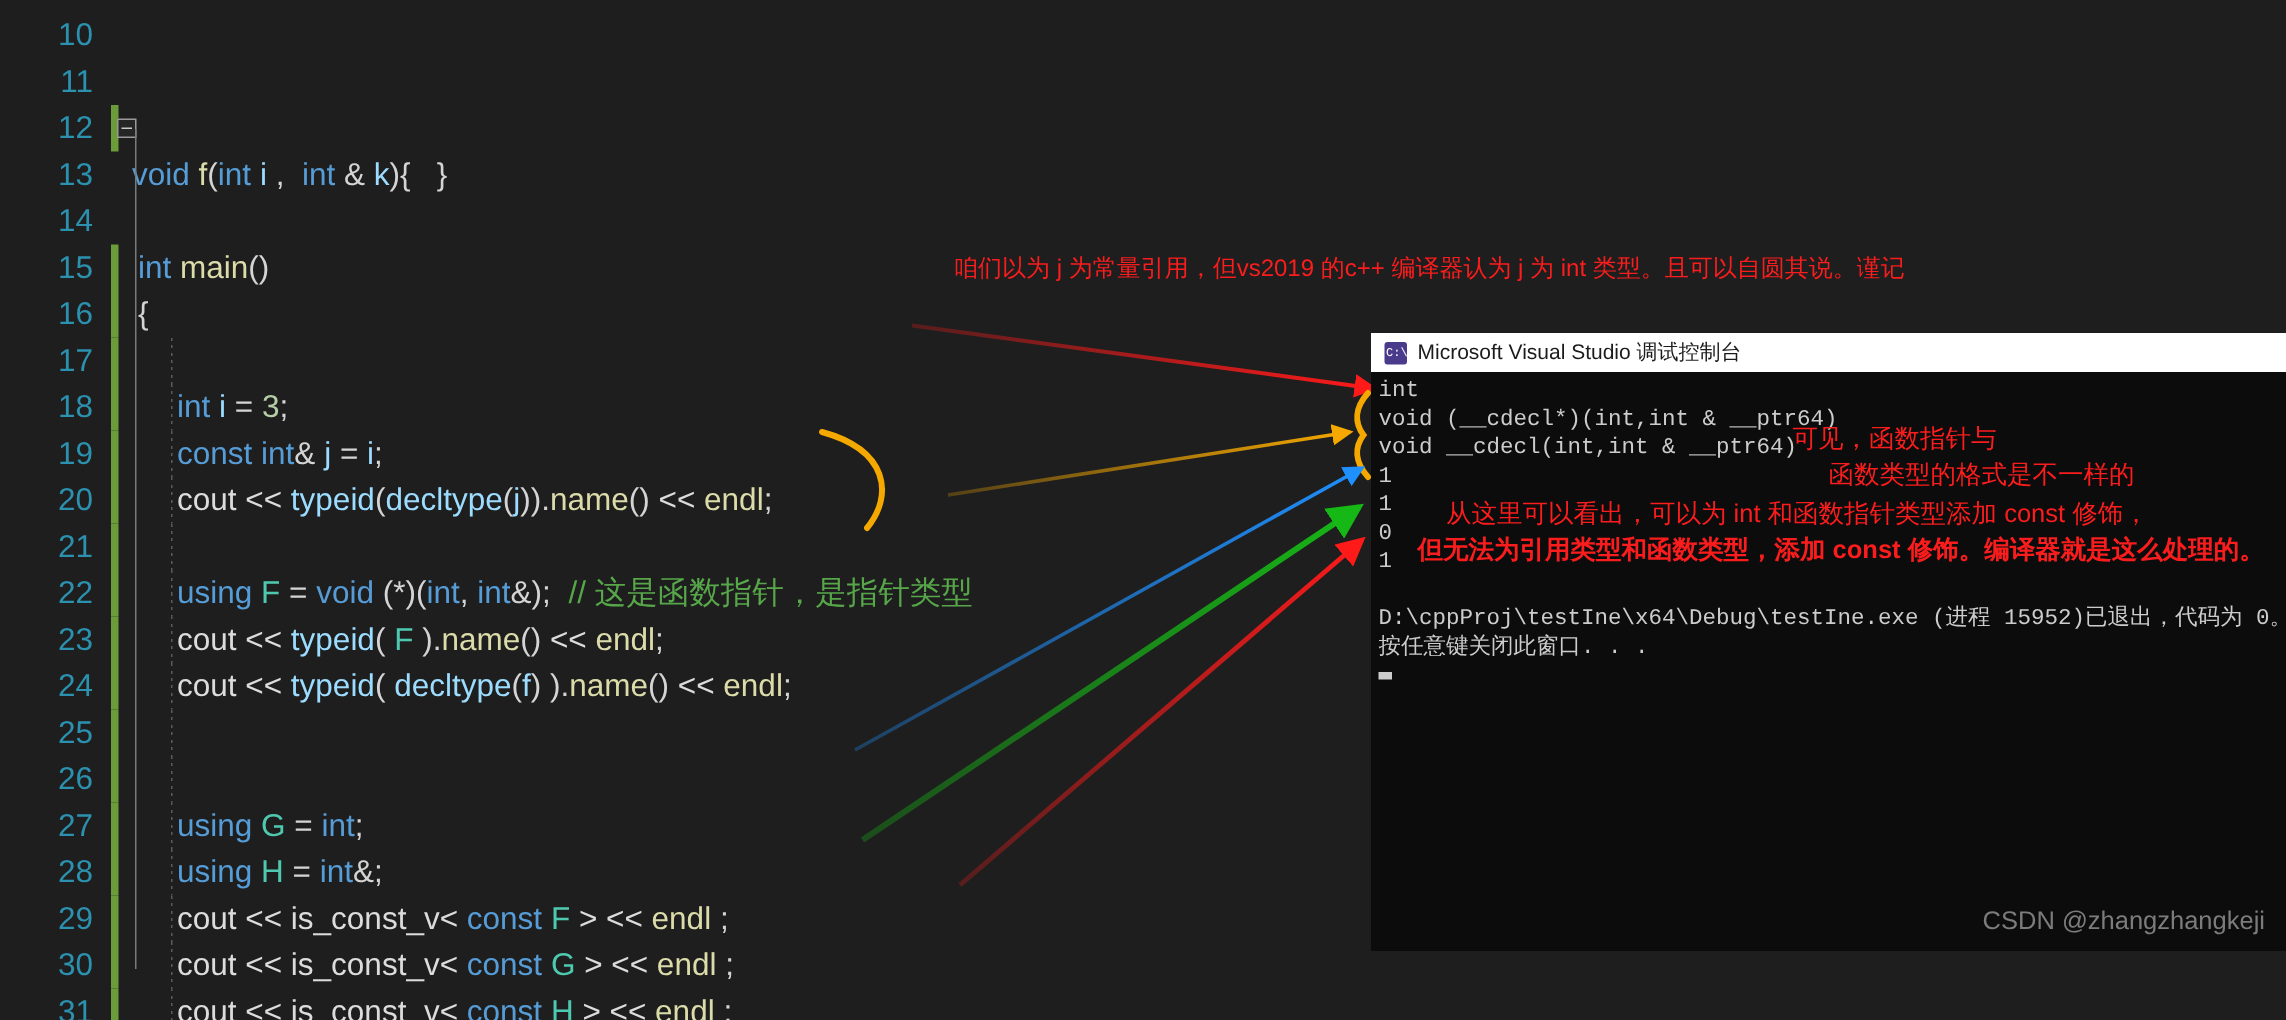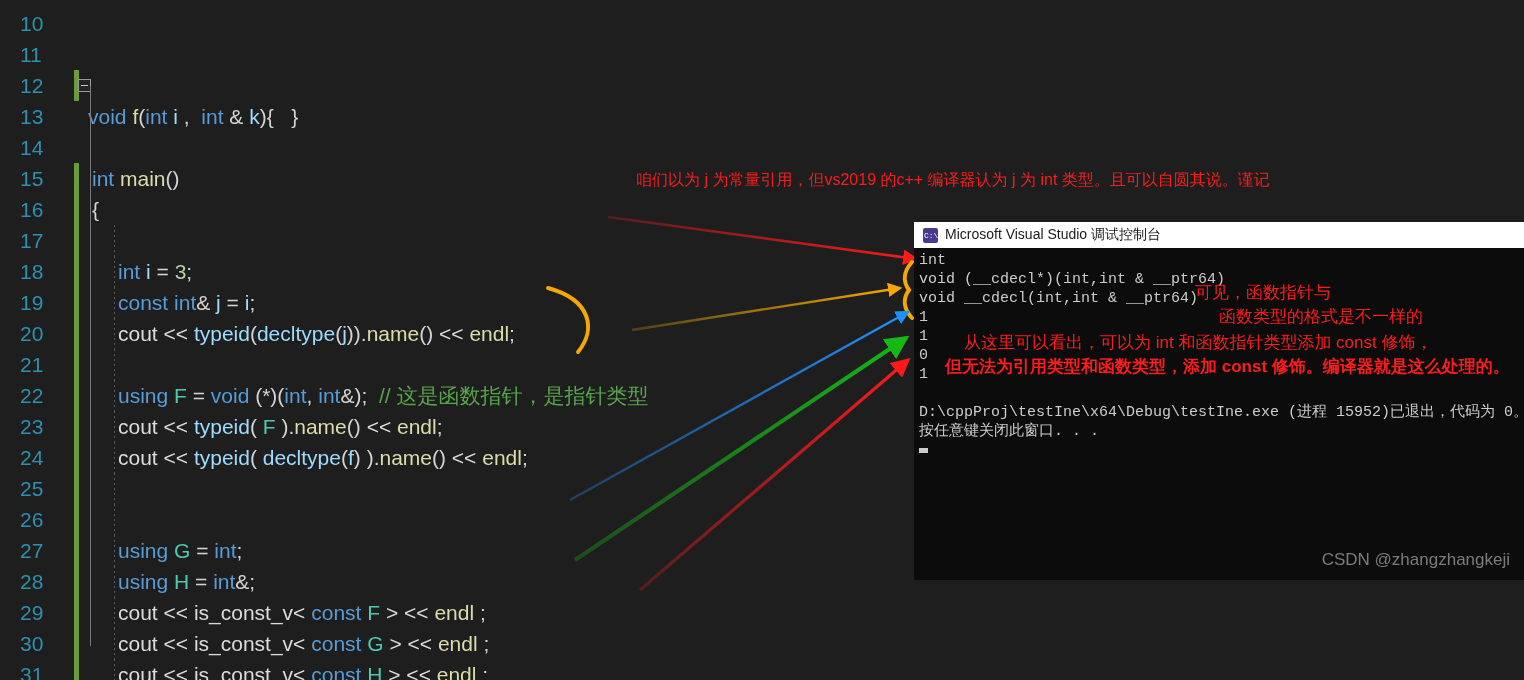--- a/index.html
+++ b/index.html
@@ -5,21 +5,21 @@
   html,body{margin:0;padding:0;background:#1e1e1e;}
   body{
     width:1524px;height:680px;overflow:hidden;position:relative;
     font-family:"Liberation Sans","DejaVu Sans",sans-serif;
   }
   #root{position:absolute;inset:0;background:#1e1e1e;}
 
   
   .editor{position:absolute;left:0;top:0;width:915px;height:680px;background:#1e1e1e;}
   .code-line{position:absolute;left:0;height:31px;line-height:31px;white-space:pre;}
-  .gutter{position:absolute;left:20px;width:42px;color:#2b91af;
+  .gutter{position:absolute;left:20px;width:42px;text-align:right;color:#2b91af;
           font-family:"Liberation Sans","DejaVu Sans",sans-serif;font-size:21px;}
   .chgbar{position:absolute;left:74px;width:5px;height:31px;background:#6c9c3a;}
   .indent2{position:absolute;left:114px;width:1px;height:31px;
            background:repeating-linear-gradient(to bottom,#5a5a5a 0 2px,transparent 2px 5px);}
   .src{position:absolute;left:88px;font-size:21px;color:#dcdcdc;
        font-family:"Liberation Sans","DejaVu Sans",sans-serif;}
   .src.i1{left:92px;}
   .kw{color:#569cd6;}
   .ty{color:#4ec9b0;}
   .fn{color:#dcdcaa;}
@@ -27,21 +27,21 @@
   .num{color:#b5cea8;}
   .cmt{color:#57a64a;}
   .pl{color:#d4d4d4;}
   .white{color:#dcdcdc;}
   .collapse{position:absolute;left:78px;top:9px;width:13px;height:13px;
             border:1px solid #9a9a9a;box-sizing:border-box;background:#252526;}
   .collapse:before{content:"";position:absolute;left:2px;top:5px;width:7px;height:1px;background:#c8c8c8;}
   .vline{position:absolute;left:90px;width:1px;background:#7a7a7a;}
 
   
-  .console{position:absolute;left:914px;top:222px;width:610px;height:358px;background:#0c0c0c;}
+  .console{position:absolute;left:914px;top:222px;width:610px;height:412px;background:#0c0c0c;}
   .console-title{position:absolute;left:0;top:0;width:610px;height:26px;background:#ffffff;
                  display:flex;align-items:center;}
   .cicon{width:15px;height:15px;margin-left:9px;margin-right:7px;background:#4a3a8c;
          border-radius:2px;position:relative;flex:none;}
   .cicon:before{content:"C:\\";position:absolute;left:1px;top:0px;font-size:8px;color:#fff;
                 font-family:"Liberation Mono","DejaVu Sans Mono",monospace;line-height:15px;}
   .ctitle-text{font-size:14px;color:#1b1b1b;font-family:"Liberation Sans","DejaVu Sans",sans-serif;}
   .console-body{position:absolute;left:0;top:26px;width:610px;height:432px;
                 font-family:"Liberation Mono","DejaVu Sans Mono",monospace;
                 font-size:15px;line-height:19.5px;color:#cccccc;padding-top:3px;box-sizing:border-box;}

